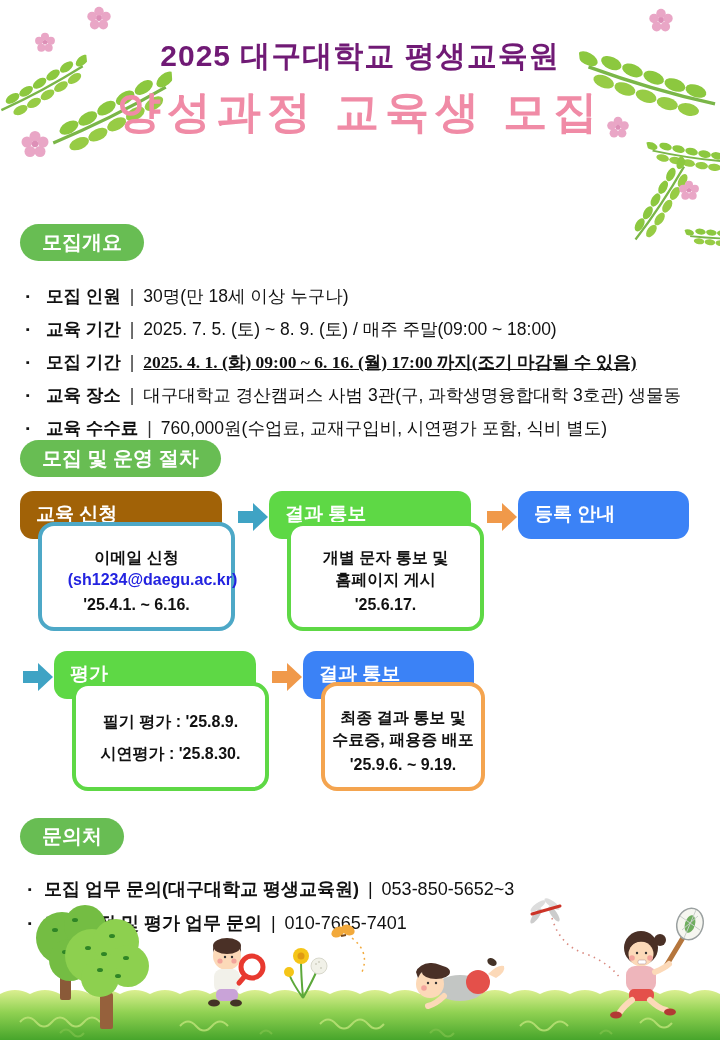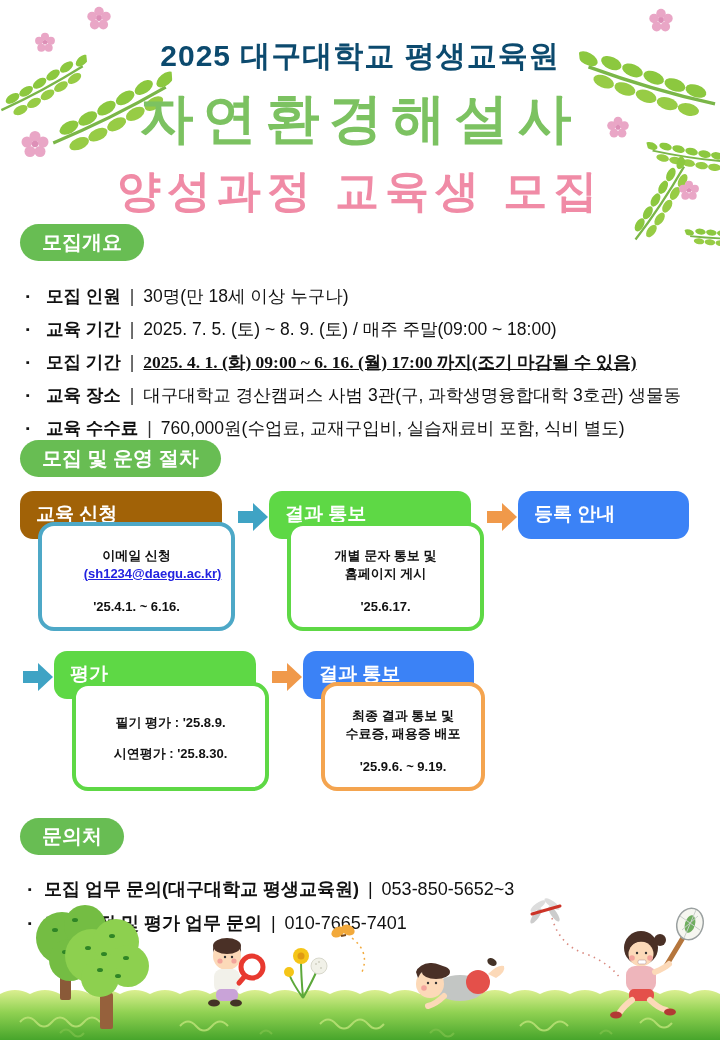--- a/index.html
+++ b/index.html
@@ -5,21 +5,21 @@
   * { margin:0; padding:0; box-sizing:border-box; }
   html,body { width:720px; height:1040px; }
   body {
     position:relative; overflow:hidden; background:#ffffff;
     font-family:"Liberation Sans","DejaVu Sans",sans-serif; color:#111;
   }
   
   .deco { position:absolute; pointer-events:none; }
   
   .title-wrap { position:absolute; top:36px; left:0; width:720px; text-align:center; }
-  .title-line1 { font-size:30px; font-weight:bold; color:#0c4a6e; letter-spacing:1px; }
+  .title-line1 { font-size:30px; font-weight:bold; color:#701a75; letter-spacing:1px; }
   .title-line2 { font-size:54px; font-weight:bold; color:#7cc261; letter-spacing:9px; margin-top:6px; }
   .title-line3 { font-size:44px; font-weight:bold; color:#f08ba6; letter-spacing:6px; margin-top:6px; }
   
   .badge {
     display:inline-block; background:#68bd53; color:#fff; font-weight:bold;
     font-size:20px; line-height:37px; padding:0 22px; border-radius:19px;
   }
   
   .overview { position:absolute; top:224px; left:20px; width:690px; }
   .o-list { margin-top:20px; }
@@ -35,27 +35,27 @@
   .fbox { position:relative; height:140px; }
   .w1 { width:215px; } .w2 { width:215px; } .w3 { width:182px; }
   .fbox-header {
     position:absolute; top:0; left:0; width:94%; height:48px; border-radius:13px;
     color:#fff; font-weight:bold; font-size:19px; line-height:46px; padding-left:16px; z-index:1;
   }
   .fbox-content {
     position:absolute; top:31px; left:18px; right:0; bottom:0; background:#fff;
     border:4px solid #000; border-radius:16px; z-index:2;
     display:flex; flex-direction:column; align-items:center; justify-content:space-between;
-    padding:21px 4px 11px; text-align:center; font-weight:bold; font-size:13px; line-height:1.35;
+    padding:21px 4px 11px; text-align:center; font-weight:bold; font-size:16px; line-height:1.35;
   }
   .fbox-content.evenly { justify-content:space-evenly; padding-top:14px; }
   .hdr-blue { background:#a16207; }  .bd-blue { border-color:#4da8c7; }
   .hdr-green { background:#5ed845; } .bd-green { border-color:#5ed845; }
   .hdr-orange { background:#3b82f6; } .bd-orange { border-color:#f4a44f; }
-  .email-link { color:#2323e0; text-decoration:underline; cursor:pointer;margin-left:32px; }
+  .email-link { color:#2323e0; cursor:pointer;margin-left:32px; }
   .arrow { width:34px; height:28px; position:relative; margin-top:12px; flex:0 0 34px; }
   .arrow::before { content:""; position:absolute; left:3px; top:8px; width:15px; height:12px; }
   .arrow::after { content:""; position:absolute; left:18px; top:0; width:0; height:0;
     border-top:14px solid transparent; border-bottom:14px solid transparent; }
   .arrow.a-blue::before { background:#3fa3c4; }
   .arrow.a-blue::after { border-left:15px solid #3fa3c4; }
   .arrow.a-orange::before { background:#f0994a; }
   .arrow.a-orange::after { border-left:15px solid #f0994a; }
   
   .contact { position:absolute; top:818px; left:20px; width:690px; }
@@ -129,21 +129,20 @@
   </svg>
 <svg class="deco" style="left:678px;top:180px;width:22px;height:22px" viewBox="0 0 30 30">
     <use href="#flower5"></use>
   </svg>
 <svg class="deco" style="left:688px;top:212px;width:66px;height:44px;transform:scaleX(-1) rotate(20deg)" viewBox="0 0 100 62">
     <use href="#sprig"></use>
   </svg>
 
 <div class="title-wrap">
   <div class="title-line1">2025 대구대학교 평생교육원</div>
-  <div class="title-line2">자연환경해설사</div>
   <div class="title-line3">양성과정 교육생 모집</div>
 </div>
 
 <div class="overview">
   <span class="badge">모집개요</span>
   <div class="o-list">
     <div class="o-item">
       <span class="bullet">▪</span>
       <span class="label">모집 인원</span>
       <span class="sep">|</span>
@@ -164,21 +163,21 @@
     <div class="o-item">
       <span class="bullet">▪</span>
       <span class="label">교육 장소</span>
       <span class="sep">|</span>
       <span class="value">대구대학교 경산캠퍼스 사범 3관(구, 과학생명융합대학 3호관) 생물동</span>
     </div>
     <div class="o-item">
       <span class="bullet">▪</span>
       <span class="label">교육 수수료</span>
       <span class="sep">|</span>
-      <span class="value">760,000원(수업료, 교재구입비, 실습재료비 포함, 식비 별도)</span>
+      <span class="value">760,000원(수업료, 교재구입비, 시연평가 포함, 식비 별도)</span>
     </div>
   </div>
 </div>
 
 <div class="process">
   <span class="badge">모집 및 운영 절차</span>
 
   <div class="flow-row">
     <div class="fbox w1">
       <div class="fbox-header hdr-blue">교육 신청</div>

